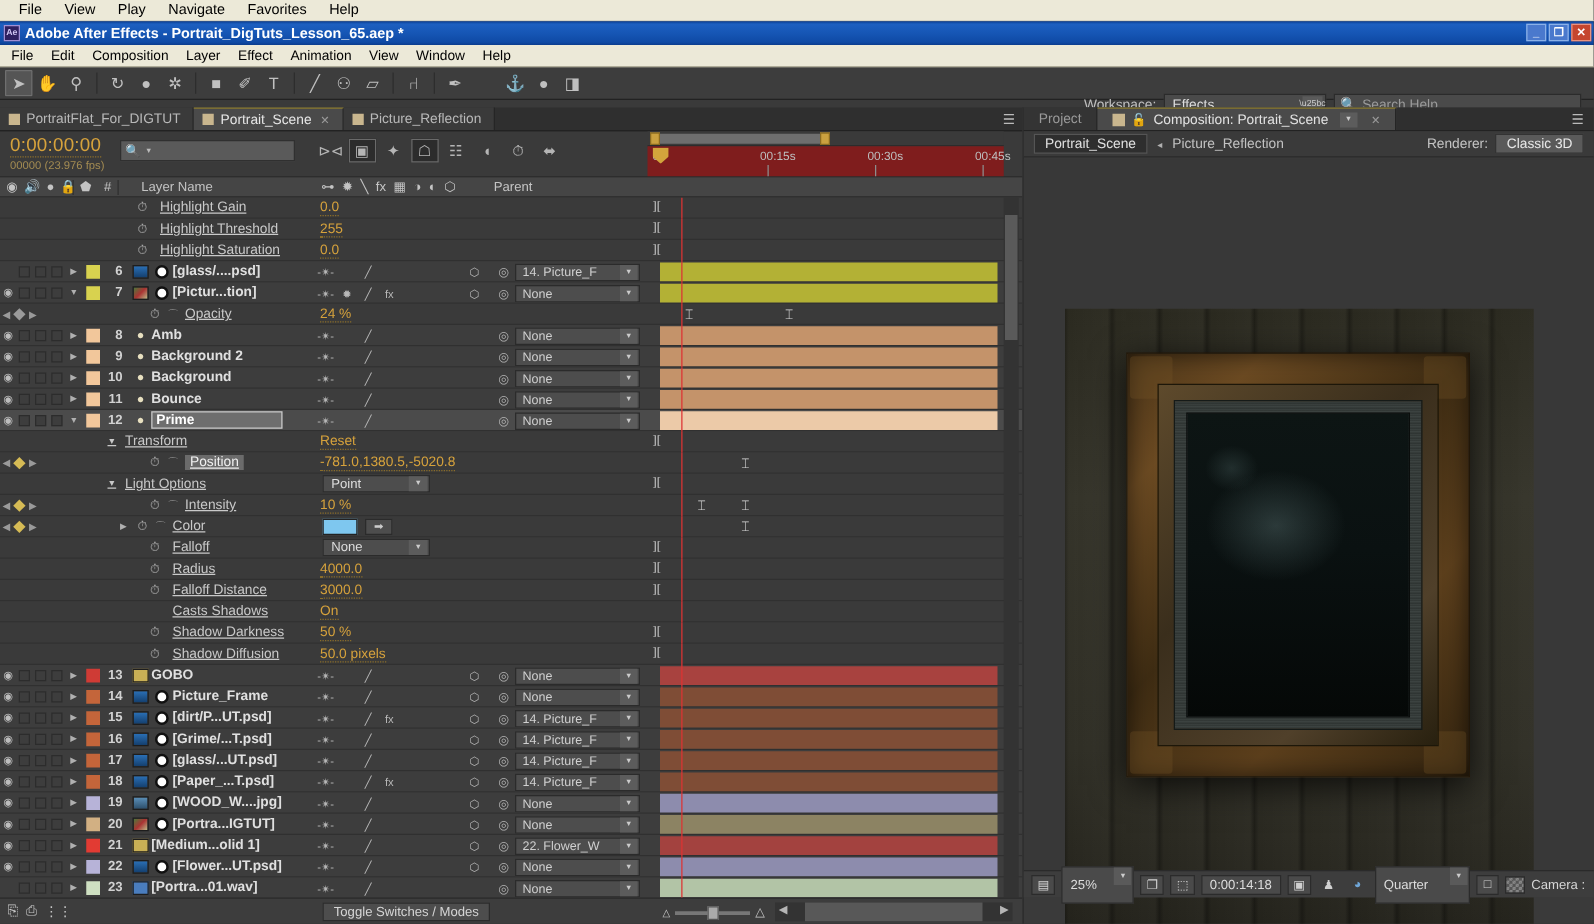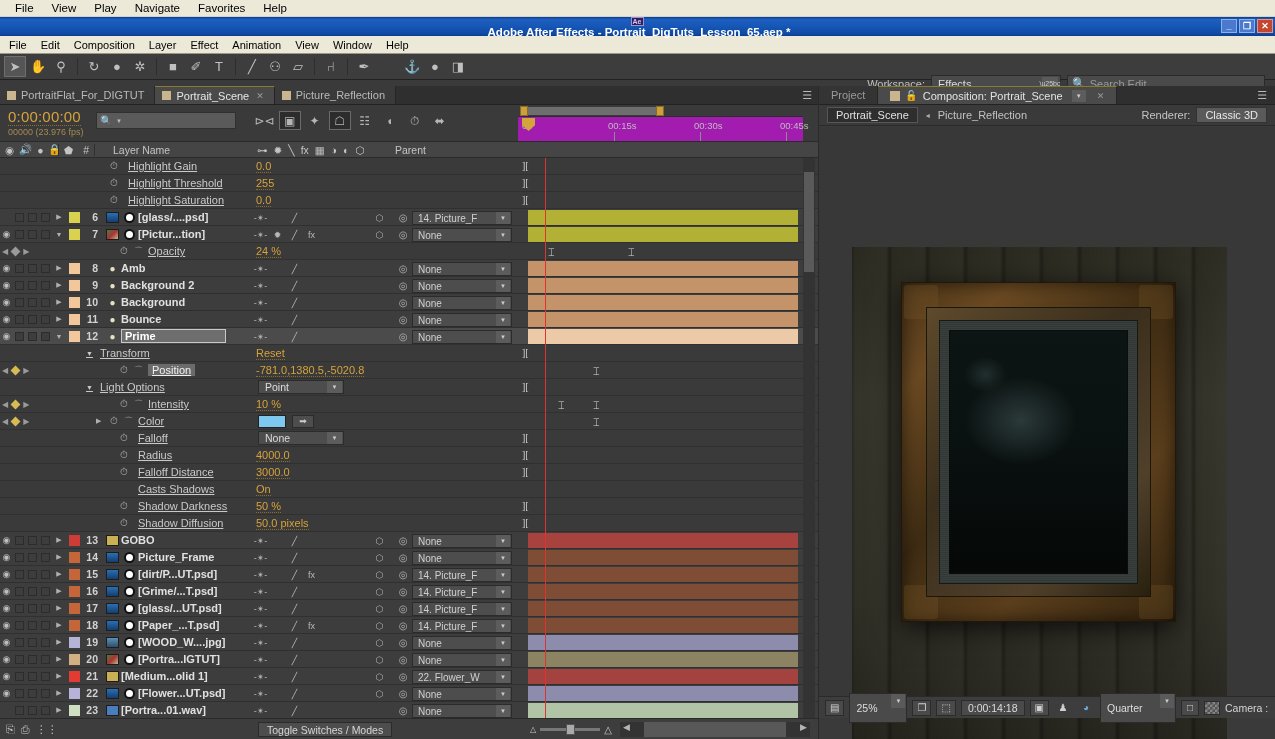--- a/index.html
+++ b/index.html
@@ -19,21 +19,21 @@
     display:flex; align-items:center; padding-left:6px;
     font-size:11.5px; border-bottom:1px solid #d6d3c4;
   }
   .osmenu .mi { padding:1px 9px; cursor:default; }
 
   
   .titlebar {
     height:19px;
     background: linear-gradient(to bottom,#0a3d91 0%,#1d5fc0 12%,#1656b5 50%,#0f4aa5 88%,#0b3c8d 100%);
     display:flex; align-items:center; color:#fff; font-weight:bold; font-size:11.5px;
-    padding-left:3px; position:relative;flex-direction:column;
+    padding-left:3px; position:relative;
   }
   .ae-badge {
     width:13px; height:13px; background:#2e2060; border:1px solid #9f8fd4;
     color:#d0c6f2; font-size:7px; font-weight:bold; display:flex;
     align-items:center; justify-content:center; margin-right:4px;
   }
   .winbtns { position:absolute; right:2px; top:2px; display:flex; gap:2px; }
   .winbtn {
     width:16px; height:14px; background:#4a79cd; border:1px solid #8ab1e8;
     display:flex; align-items:center; justify-content:center; color:#fff; font-size:9px;
@@ -105,21 +105,21 @@
   }
   .tl-icons { display:flex; align-items:center; gap:3px; margin:6px 0 0 18px; }
   .tli { width:22px; height:19px; display:flex; align-items:center; justify-content:center; color:#b5b5b5; font-size:12px; }
   .tli.on { background:#2c2c2c; box-shadow:inset 0 0 0 1px #6a6a6a; }
 
   
   .ruler-wrap { position:absolute; left:518px; top:19px; width:285px; height:37px; }
   .minimap { height:12px; background:#3a3a3a; position:relative; border-bottom:1px solid #2c2c2c;}
   .minimap .bar { position:absolute; left:4px; top:2px; height:8px; width:135px; background:#6e6e6e; }
   .minimap .h { position:absolute; top:1px; width:8px; height:10px; background:#caa13f; border:1px solid #8c6c20;}
-  .ruler { height:24px; position:relative; background:#a21caf; }
+  .ruler { height:24px; position:relative; background:#7f1d1d; }
   .ruler .lbl { position:absolute; top:3px; font-size:9.5px; color:#bdbdbd; }
   .ruler .tick { position:absolute; bottom:0; width:1px; height:9px; background:#8d8d8d; }
   .cti { position:absolute; top:1px; width:13px; height:13px; background:#d3a53c; clip-path:polygon(0 0,100% 0,100% 55%,50% 100%,0 55%); z-index:6;}
 
   
   .colhdr {
     height:16px; background:#454545; border-bottom:1px solid #2a2a2a;
     display:flex; align-items:center; font-size:10.5px; color:#c4c4c4; position:relative;
   }
   .colhdr .g { display:flex; align-items:center; gap:5px; padding:0 5px; }
@@ -340,21 +340,21 @@
       <div class="tool">●</div>
       <div class="tool">◨</div>
       <div class="tb-right">
       <span class="ws-label">Workspace:</span>
       <div class="ws-select">
         <span>Effects</span>
         <span class="arrow">\u25bc</span>
       </div>
       <div class="help-search">
         <span>🔍</span>
-        <span>Search Edit</span>
+        <span>Search Help</span>
       </div>
     </div>
   </div>
 
   <div class="main">
 
     <div class="leftpanel">
 
       <div class="tabbar" id="comptabs">
         <div class="ctab">

